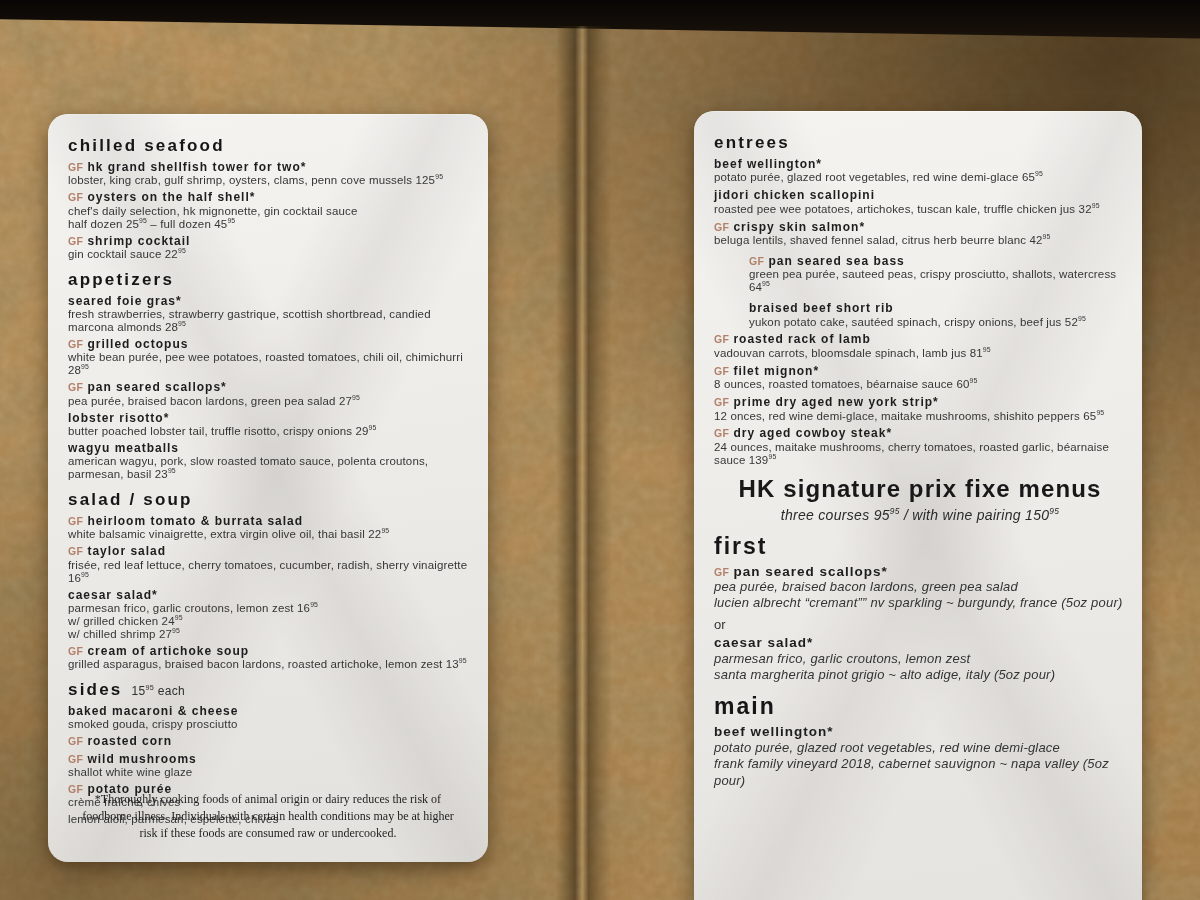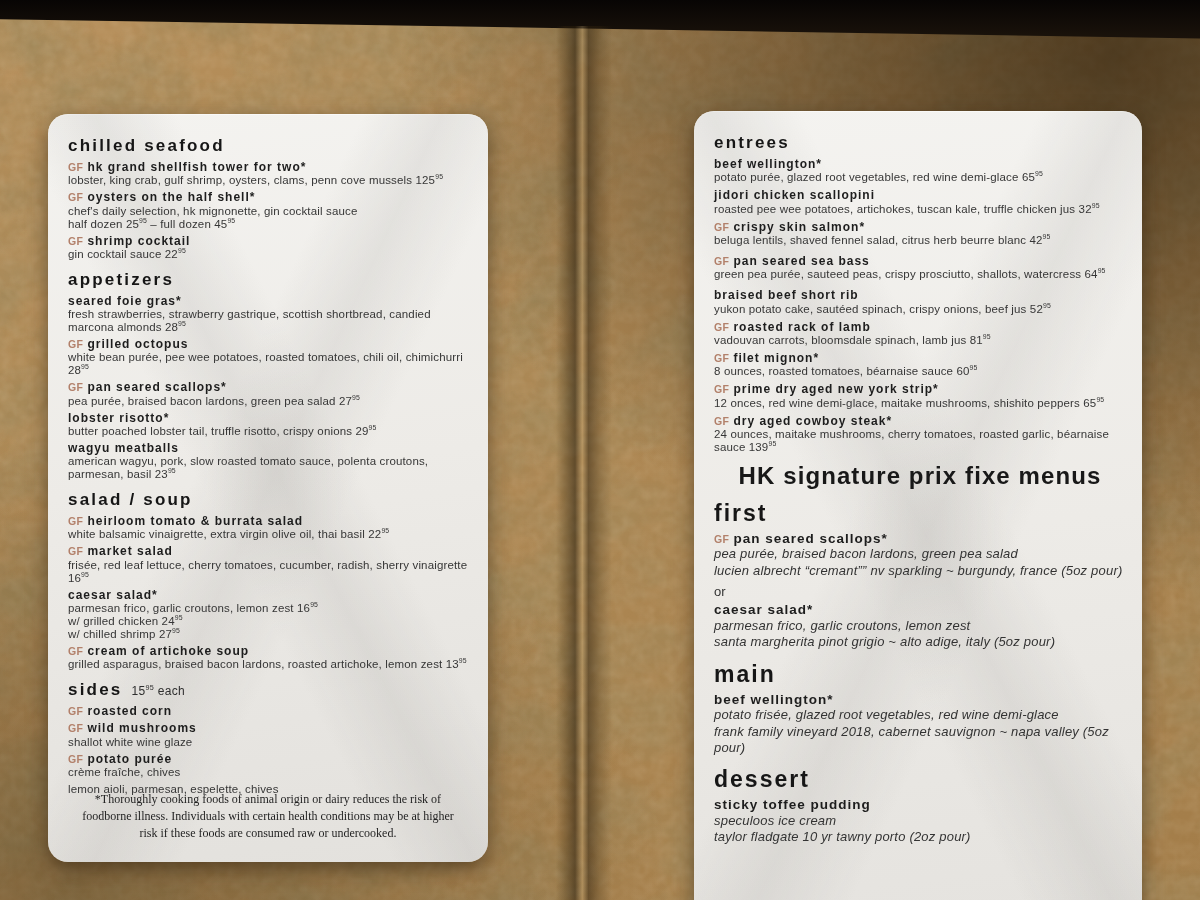--- a/index.html
+++ b/index.html
@@ -37,21 +37,21 @@
   .page-body { position:relative; padding:22px 16px 0 20px; }
 
   .menu-section { margin:0; }
   .section-title {
     margin:9px 0 5px; font-size:17px; font-weight:bold; letter-spacing:2.2px; color:#161616;
   }
   .menu-section:first-child .section-title { margin-top:0; }
   .title-suffix { font-size:12px; font-weight:normal; letter-spacing:0.3px; margin-left:9px; color:#2e2e2e; }
 
   .mi { margin:0 0 4px; }
-  .mi.gap { margin-top:8px; }
+  .mi.gap { margin-top:8px;margin-left:35px; }
   .mi-name { font-size:12px; font-weight:bold; letter-spacing:1px; line-height:1.12; color:#1d1d1d; }
   .gf-badge { color:#b2806a; font-size:10.5px; letter-spacing:0.4px; margin-right:4px; font-weight:bold; }
   .mi-line { font-size:11.5px; line-height:1.12; letter-spacing:0.15px; color:#363636; }
   sup { font-size:0.6em; vertical-align:super; line-height:0; }
 
   
   .page-right .mi { margin-bottom:5px; }
 
   .prix-head { text-align:center; margin:8px 0 4px; }
   .prix-title { margin:0; font-size:24px; font-weight:bold; letter-spacing:1.1px; color:#181818; }
@@ -160,36 +160,40 @@
             <div class="mi-line">american wagyu, pork, slow roasted tomato sauce, polenta croutons, parmesan, basil  23<sup>95</sup></div>
           </div>
         </section>
         <section class="menu-section">
           <h2 class="section-title"><span>salad / soup</span></h2>
           <div class="mi">
             <div class="mi-name"><span class="gf-badge">GF</span><span>heirloom tomato &amp; burrata salad</span></div>
             <div class="mi-line">white balsamic vinaigrette, extra virgin olive oil, thai basil 22<sup>95</sup></div>
           </div>
           <div class="mi">
-            <div class="mi-name"><span class="gf-badge">GF</span><span>market salad</span></div>
+            <div class="mi-name"><span class="gf-badge">GF</span><span>taylor salad</span></div>
             <div class="mi-line">frisée, red leaf lettuce, cherry tomatoes, cucumber, radish, sherry vinaigrette 16<sup>95</sup></div>
           </div>
           <div class="mi">
             <div class="mi-name"><span>caesar salad*</span></div>
             <div class="mi-line">parmesan frico, garlic croutons, lemon zest 16<sup>95</sup></div>
             <div class="mi-line">w/ grilled chicken  24<sup>95</sup></div>
             <div class="mi-line">w/ chilled shrimp  27<sup>95</sup></div>
           </div>
           <div class="mi">
             <div class="mi-name"><span class="gf-badge">GF</span><span>cream of artichoke soup</span></div>
             <div class="mi-line">grilled asparagus, braised bacon lardons, roasted artichoke, lemon zest 13<sup>95</sup></div>
           </div>
         </section>
         <section class="menu-section">
           <h2 class="section-title"><span>sides</span><span class="title-suffix">15<sup>95</sup> each</span></h2>
+          <div class="mi">
+            <div class="mi-name"><span>baked macaroni &amp; cheese</span></div>
+            <div class="mi-line">smoked gouda, crispy prosciutto</div>
+          </div>
           <div class="mi">
             <div class="mi-name"><span class="gf-badge">GF</span><span>roasted corn</span></div>
           </div>
           <div class="mi">
             <div class="mi-name"><span class="gf-badge">GF</span><span>wild mushrooms</span></div>
             <div class="mi-line">shallot white wine glaze</div>
           </div>
           <div class="mi">
             <div class="mi-name"><span class="gf-badge">GF</span><span>potato purée</span></div>
             <div class="mi-line">crème fraîche, chives</div>
@@ -240,50 +244,43 @@
               <div class="mi-line">12 onces, red wine demi-glace, maitake mushrooms, shishito peppers  65<sup>95</sup></div>
             </div>
             <div class="mi">
               <div class="mi-name"><span class="gf-badge">GF</span><span>dry aged cowboy steak*</span></div>
               <div class="mi-line">24 ounces, maitake mushrooms, cherry tomatoes, roasted garlic, béarnaise sauce  139<sup>95</sup></div>
             </div>
           </section>
         </div>
       <div class="prix-head">
         <h2 class="prix-title">HK signature prix fixe menus</h2>
+        <p class="prix-sub">three courses 95<sup>95</sup>  / with wine pairing  150<sup>95</sup></p>
       </div>
       <div id="right-courses">
           <section class="course">
             <h2 class="course-title">first</h2>
             <div class="mi px-item">
               <div class="mi-name"><span class="gf-badge">GF</span><span>pan seared scallops*</span></div>
               <div class="px-line">pea purée, braised bacon lardons, green pea salad</div>
               <div class="px-line px-wine">lucien albrecht “cremant”” nv sparkling ~ burgundy, france (5oz pour)</div>
             </div>
             <div class="connector">or</div>
             <div class="mi px-item">
               <div class="mi-name"><span>caesar salad*</span></div>
               <div class="px-line">parmesan frico, garlic croutons, lemon zest</div>
               <div class="px-line px-wine">santa margherita pinot grigio  ~ alto adige, italy (5oz pour)</div>
             </div>
           </section>
           <section class="course">
             <h2 class="course-title">main</h2>
             <div class="mi px-item">
               <div class="mi-name"><span>beef wellington*</span></div>
-              <div class="px-line">potato frisée, glazed root vegetables, red wine demi-glace</div>
+              <div class="px-line">potato purée, glazed root vegetables, red wine demi-glace</div>
               <div class="px-line px-wine">frank family vineyard 2018, cabernet sauvignon ~ napa valley (5oz pour)</div>
-            </div>
-          </section>
-          <section class="course">
-            <h2 class="course-title">dessert</h2>
-            <div class="mi px-item">
-              <div class="mi-name"><span>sticky toffee pudding</span></div>
-              <div class="px-line">speculoos ice cream</div>
-              <div class="px-line px-wine">taylor fladgate 10 yr tawny porto (2oz pour)</div>
             </div>
           </section>
         </div>
     </div>
     <p class="gratuity">20% gratuities will be added to parties of six or more</p>
   </section>
 
 </div>
 
 </body></html>

